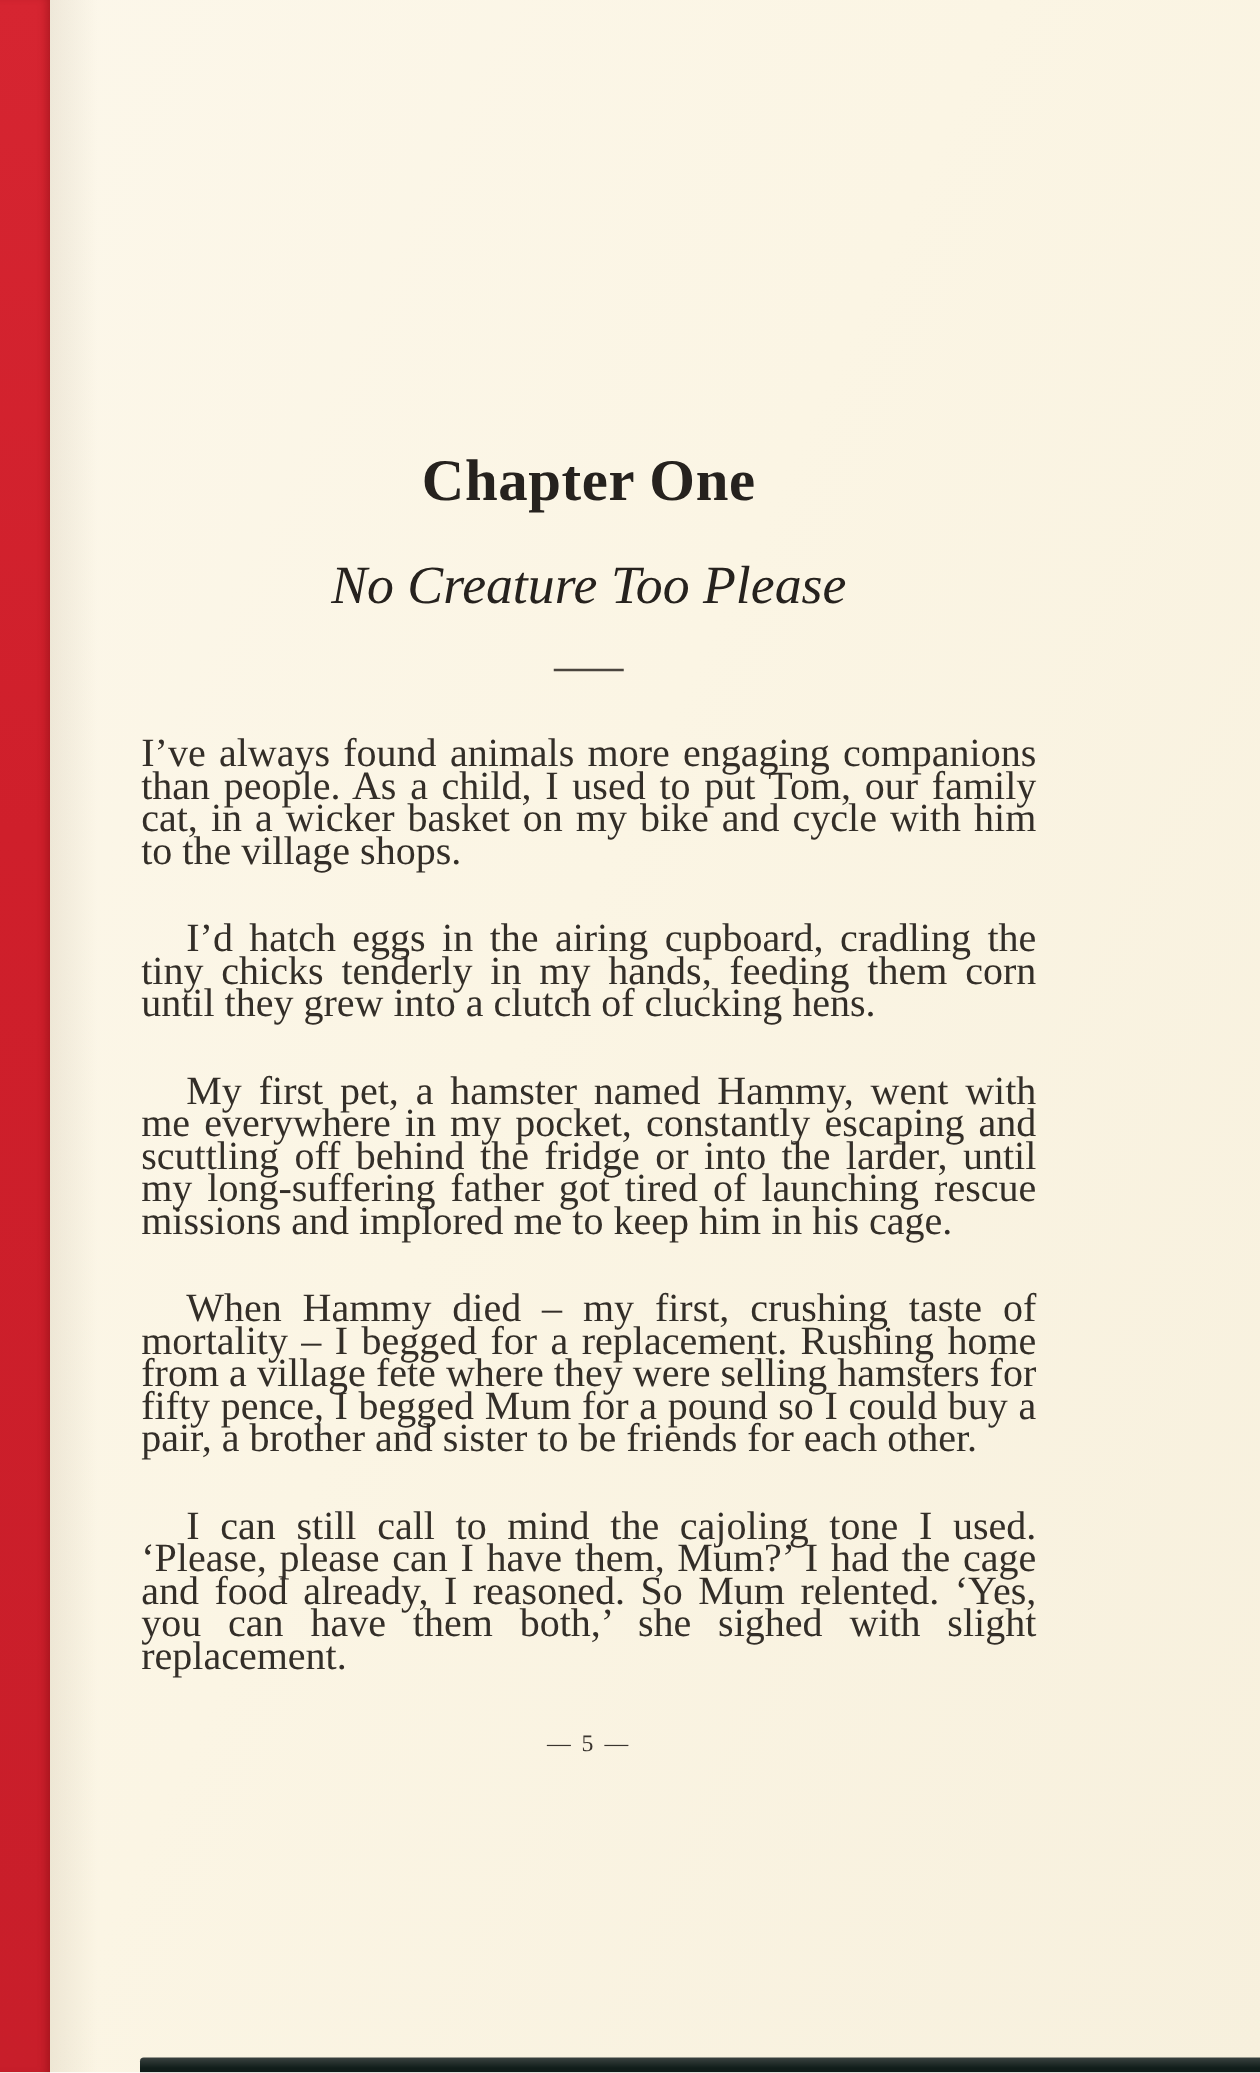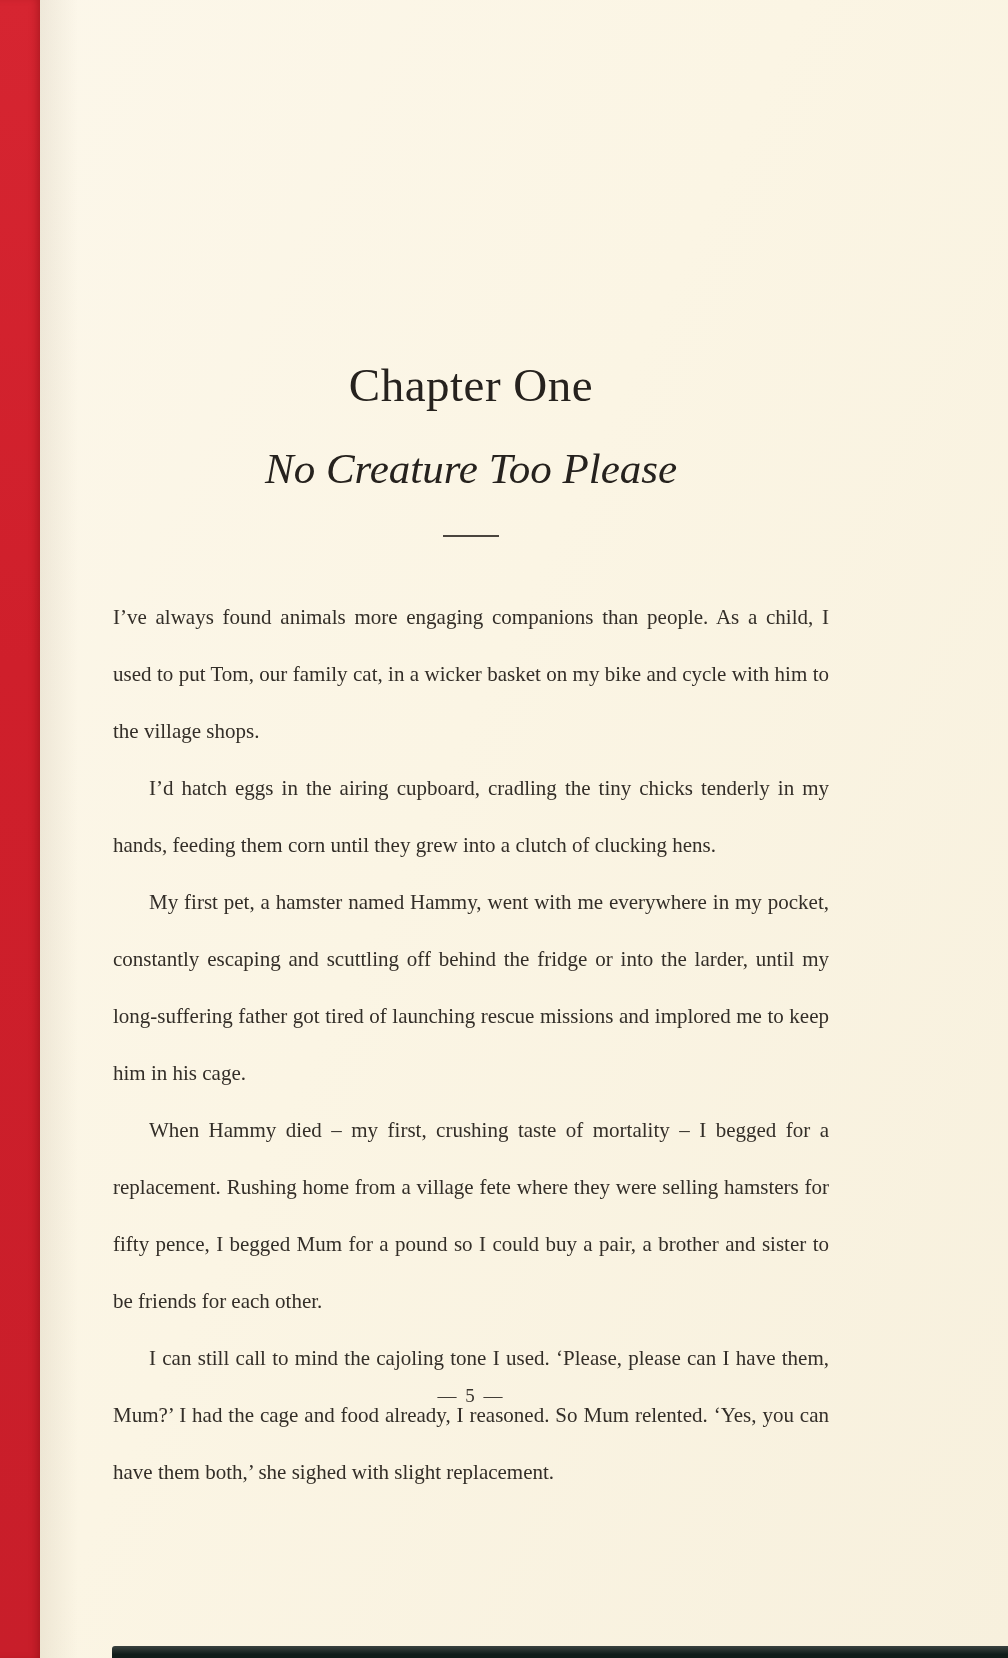--- a/index.html
+++ b/index.html
@@ -50,51 +50,52 @@
     left: 113px;
     top: 0;
     width: 716px;
     height: 100%;
   }
   .chapter-title {
     margin: 0;
     padding-top: 358px;
     text-align: center;
     font-size: 47px;
-    font-weight: 400;
+    font-weight: 700;
     letter-spacing: 0.5px;
     color: #26221e;
   }
   .chapter-subtitle {
     margin: 0;
     padding-top: 32px;
     text-align: center;
     font-size: 43px;
     font-weight: 500;
     font-style: italic;
     color: #26221e;
   }
   .divider {
     width: 56px;
     height: 0;
     border-top: 2px solid #4a453e;
     margin: 42px auto 0 auto;
   }
   .body-text {
     margin-top: 52px;
-    font-size: 21px;
-    line-height: 57px;
+    font-size: 32px;
+    line-height: 26px;
     text-align: justify;
     color: #332e28;
   }
   .body-text p {
     margin: 0;
   }
   .body-text p.indent {
     text-indent: 36px;
+    margin-top: 44px;
   }
   .page-number {
     position: absolute;
     left: 0;
     width: 100%;
     top: 1385px;
     text-align: center;
     font-size: 19px;
     letter-spacing: 2px;
     color: #3a352f;

